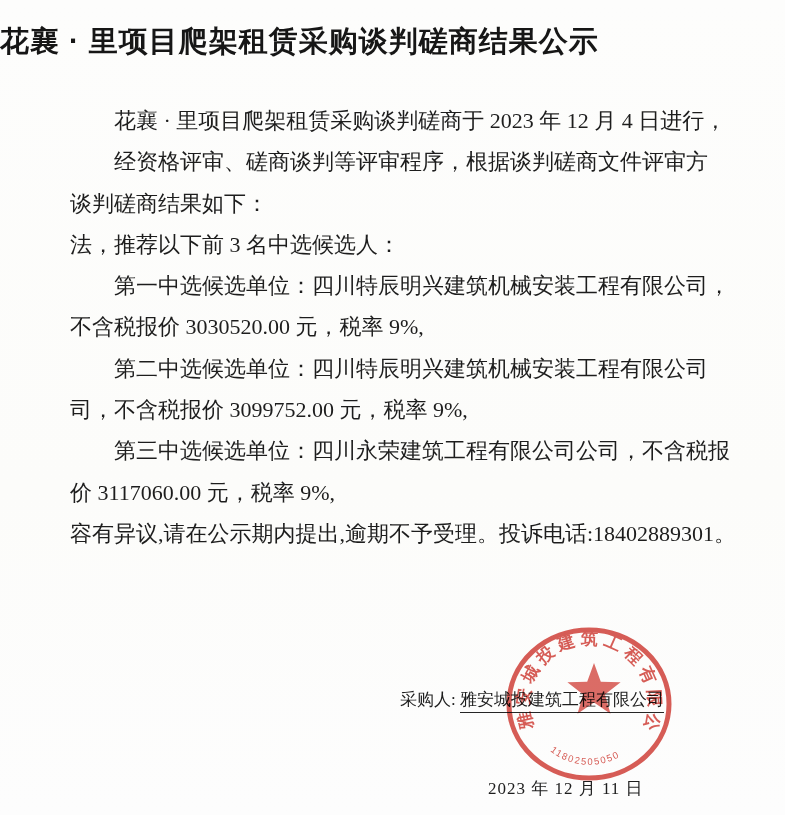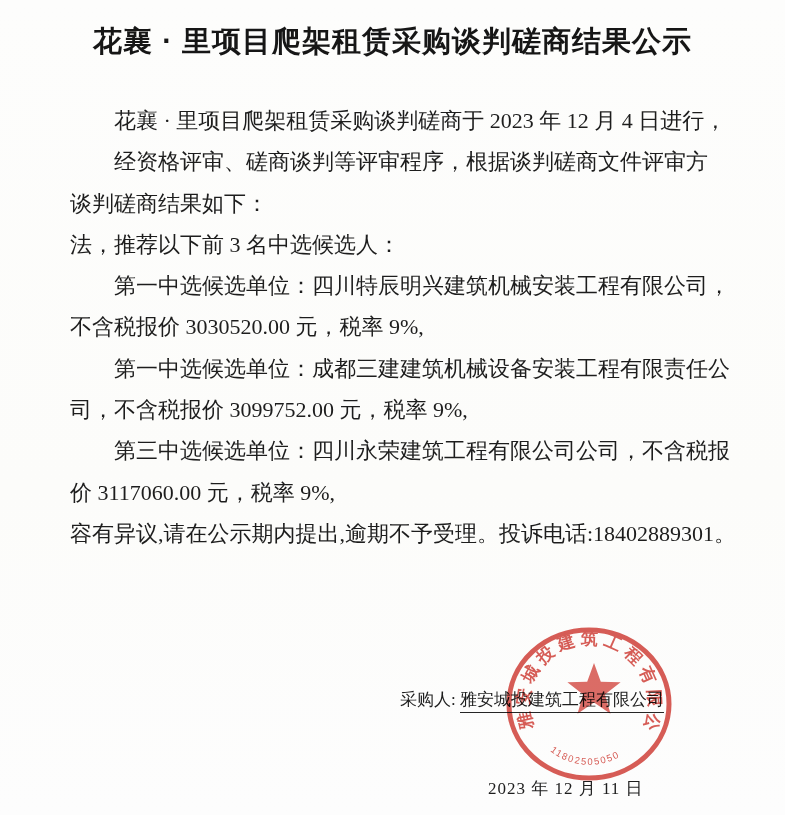--- a/index.html
+++ b/index.html
@@ -10,21 +10,20 @@
     overflow: hidden;
     position: relative;
   }
   .page {
     position: absolute; inset: 0;
     background: linear-gradient(180deg, #fdfdfc 0%, #fcfcfa 60%, #fdfdfd 100%);
   }
   .doc-title {
     position: absolute;
     top: 22px; left: 0; right: 0;
-    text-align: center;
     font-family: "Liberation Sans", "DejaVu Sans", sans-serif;
     font-weight: bold;
     font-size: 29px;
     letter-spacing: 1px;
     color: #161616;
     white-space: nowrap;
   }
   .body-block {
     position: absolute;
     top: 100px; left: 70px; width: 660px;
@@ -72,21 +71,21 @@
   <div class="doc-title">花襄 · 里项目爬架租赁采购谈判磋商结果公示</div>
 
   <div class="body-block">
 
       <div class="body-line ind-1">花襄 · 里项目爬架租赁采购谈判磋商于 2023 年 12 月 4 日进行，</div>
       <div class="body-line ind-1">经资格评审、磋商谈判等评审程序，根据谈判磋商文件评审方</div>
       <div class="body-line ind-0">谈判磋商结果如下：</div>
       <div class="body-line ind-0">法，推荐以下前 3 名中选候选人：</div>
       <div class="body-line ind-1">第一中选候选单位：四川特辰明兴建筑机械安装工程有限公司，</div>
       <div class="body-line ind-0">不含税报价 3030520.00 元，税率 9%,</div>
-      <div class="body-line ind-1">第一中选候选单位：成都三建建筑机械设备安装工程有限责任公</div>
+      <div class="body-line ind-1">第二中选候选单位：四川特辰明兴建筑机械安装工程有限公司</div>
       <div class="body-line ind-0">司，不含税报价 3099752.00 元，税率 9%,</div>
       <div class="body-line ind-1">第三中选候选单位：四川永荣建筑工程有限公司公司，不含税报</div>
       <div class="body-line ind-0">价 3117060.00 元，税率 9%,</div>
       <div class="body-line ind-0">容有异议,请在公示期内提出,逾期不予受理。投诉电话:18402889301。</div>
     </div>
 
   <div class="sig-line"><span>采购人: </span><span class="sig-company">雅安城投建筑工程有限公司</span></div>
 
   <div class="sig-date">2023 年 12 月 11 日</div>
 

